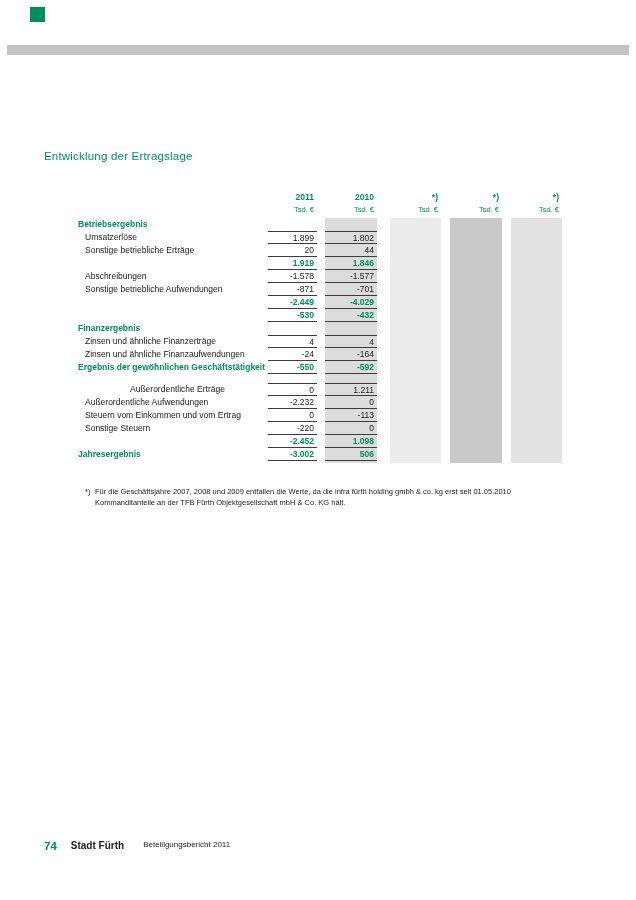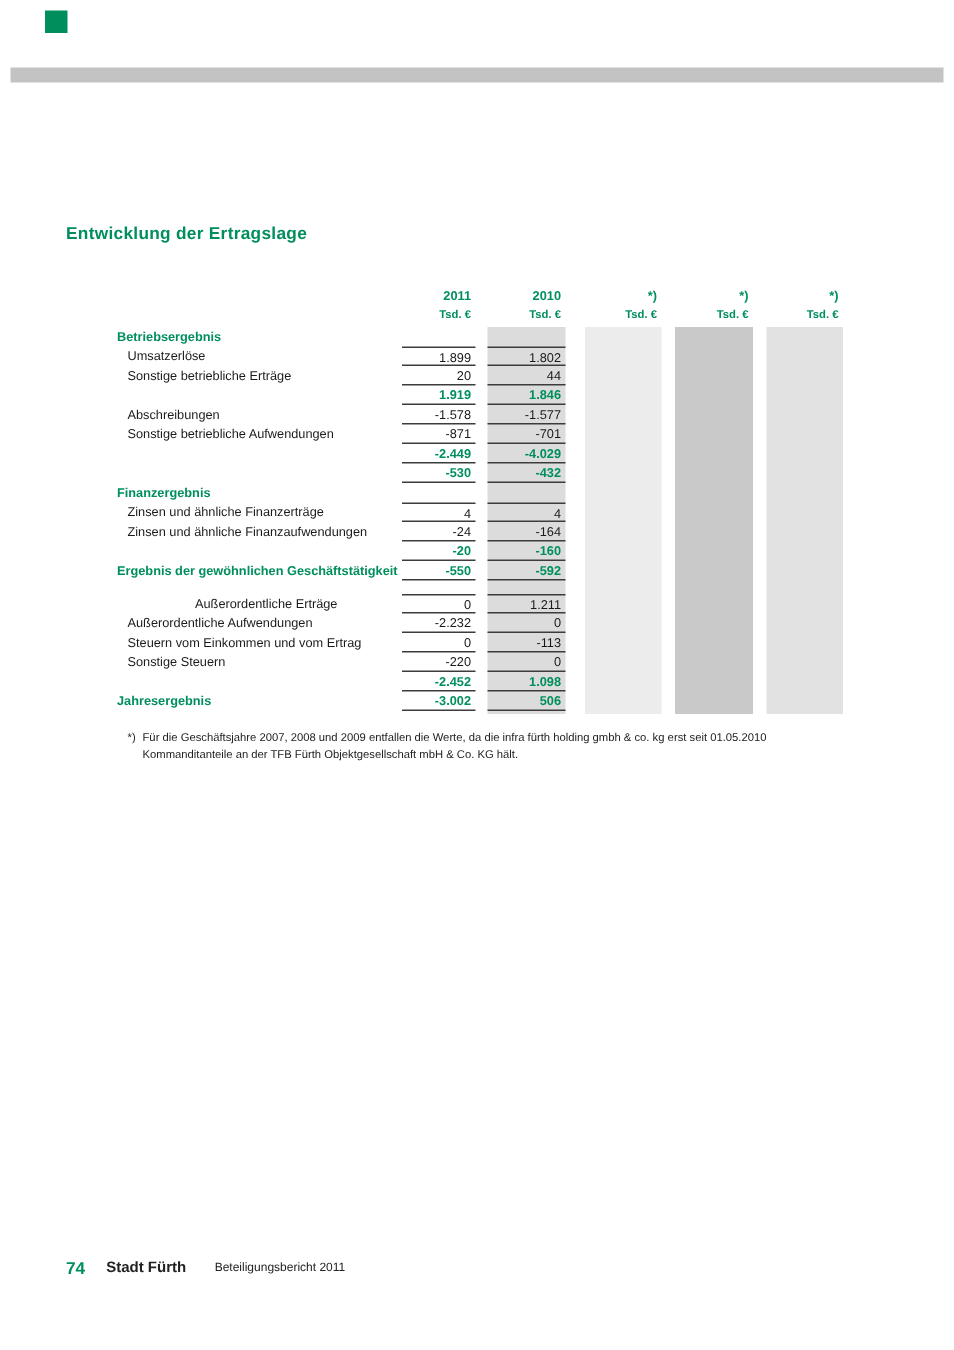--- a/index.html
+++ b/index.html
@@ -4,28 +4,28 @@
 <style>
   * { margin:0; padding:0; box-sizing:border-box; }
   html,body { background:#ffffff; }
   body { font-family:"Liberation Sans", sans-serif; }
 
   .page { position:relative; width:636px; height:900px; background:#fff; overflow:hidden; }
 
   .corner-square { position:absolute; top:7px; left:30px; width:15px; height:15px; background:var(--green); }
   .top-bar { position:absolute; top:45px; left:7px; right:7px; height:10px; background:#c3c3c3; }
 
-  .title { position:absolute; top:150px; left:44px; font-size:11.5px; font-weight:bold; color:var(--green); letter-spacing:0.2px;text-align:center; }
+  .title { position:absolute; top:150px; left:44px; font-size:11.5px; font-weight:normal; color:var(--green); letter-spacing:0.2px;text-align:center; }
 
   .table { position:absolute; top:190px; left:0; width:636px; font-size:8.5px; }
 
   .hrow { display:flex; height:13px; align-items:center; padding-right:74px;justify-content:flex-end; }
   .hspacer { flex:1; }
   .hcell { text-align:right; padding-right:3px; color:var(--green); font-weight:bold; white-space:nowrap; }
-  .hrow.units .hcell { font-weight:bold; font-size:7.5px; }
+  .hrow.units .hcell { font-weight:normal; font-size:7.5px; }
 
   .c2011 { width:49px; }
   .c2010 { width:52px; margin-left:8px; }
   .cstar1 { width:51px; margin-left:13px; }
   .cstar2 { width:52px; margin-left:9px; }
   .cstar3 { width:51px; margin-left:9px; }
 
   .tbody { position:relative; margin-top:2px; padding-bottom:2px; }
   .strip { position:absolute; top:0; bottom:0; }
   .strip.s2010 { left:325px; width:52px; background:var(--strip2010); }
@@ -133,25 +133,20 @@
         <div class="trow type-detail">
           <div class="tlabel indent">Zinsen und ähnliche Finanzerträge</div>
           <div class="tcell c2011 boxed btop">4</div>
           <div class="tcell c2010 boxed btop">4</div>
         </div>
         <div class="trow type-detail">
           <div class="tlabel indent">Zinsen und ähnliche Finanzaufwendungen</div>
           <div class="tcell c2011 boxed">-24</div>
           <div class="tcell c2010 boxed">-164</div>
         </div>
-        <div class="trow type-subtotal">
-          <div class="tlabel"></div>
-          <div class="tcell c2011 boxed">-20</div>
-          <div class="tcell c2010 boxed">-160</div>
-        </div>
         <div class="trow type-total">
           <div class="tlabel">Ergebnis der gewöhnlichen Geschäftstätigkeit</div>
           <div class="tcell c2011 boxed">-550</div>
           <div class="tcell c2010 boxed">-592</div>
         </div>
         <div class="trow type-detail gap-above">
           <div class="tlabel indent">Außerordentliche Erträge</div>
           <div class="tcell c2011 boxed btop">0</div>
           <div class="tcell c2010 boxed btop">1.211</div>
         </div>

